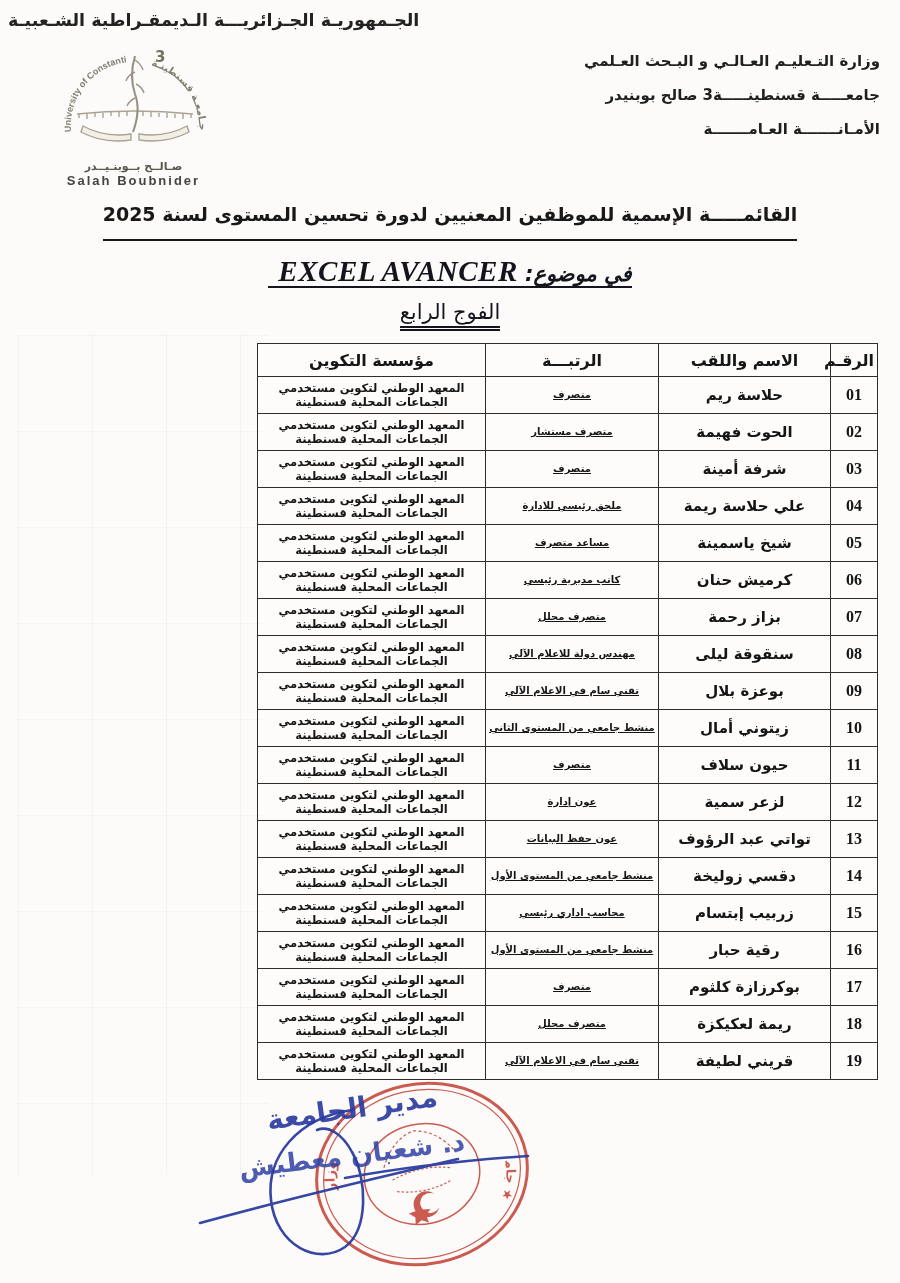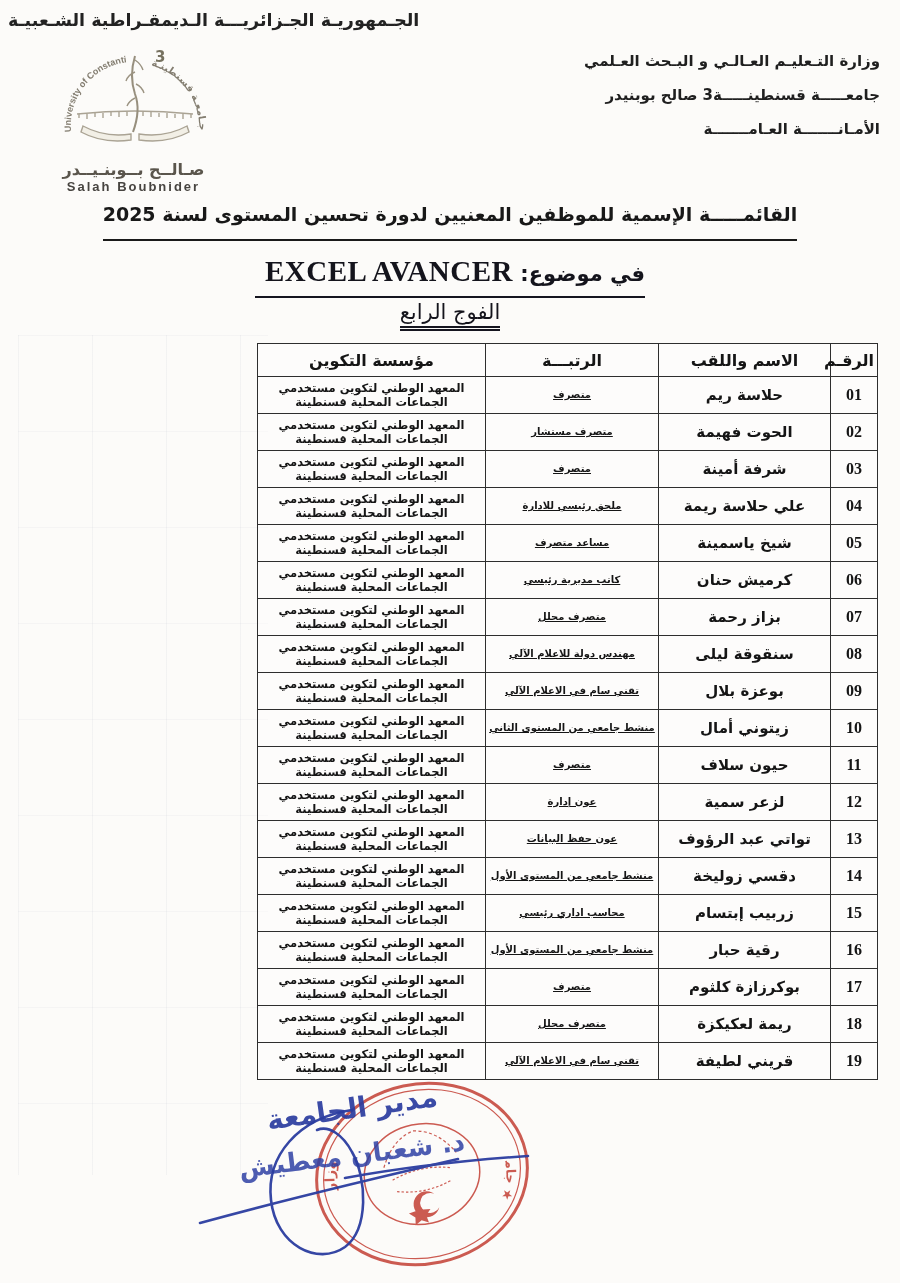--- a/index.html
+++ b/index.html
@@ -20,39 +20,39 @@
       repeating-linear-gradient(to bottom, rgba(120,130,155,.055) 0 1px, transparent 1px 96px);
     pointer-events:none;
   }
   .republic-title{
     position:absolute; top:10px; left:0; width:100%;
     text-align:left; font-weight:bold; font-size:17.5px; color:#222;margin-left:8px;
   }
   
   .logo{ position:absolute; left:56px; top:46px; width:155px; text-align:center; direction:ltr;}
   .logo svg{ display:block; margin:0 auto; }
-  .logo .ar-name{ font-weight:bold; font-size:16px; color:#5a554c; letter-spacing:1px; margin-top:-4px;}
+  .logo .ar-name{ font-weight:bold; font-size:11px; color:#5a554c; letter-spacing:1px; margin-top:-4px;}
   .logo .en-name{ font-weight:bold; font-size:13px; color:#474440; letter-spacing:2px; font-family:"Liberation Sans",sans-serif;}
   
   .header-right{
     position:absolute; top:52px; right:20px; width:430px;
     text-align:right; font-weight:bold; font-size:15px; color:#1f1f1f;
   }
   .header-right .line{ display:block; margin-bottom:16px; }
   
   .main-title{
     position:absolute; top:203px; left:0; width:100%;
     text-align:center; font-weight:bold; font-size:19px; color:#181818;
   }
   .main-title span{ border-bottom:2px solid #1a1a1a; padding-bottom:14px; }
   .subject-line{
     position:absolute; top:255px; left:0; width:100%;
     text-align:center; font-weight:bold; font-size:21px; color:#14141c;
   }
-  .subject-line .inner{ border-bottom:2.5px solid #15151f; padding-bottom:10px; }
+  .subject-line .inner{ border-bottom:2.5px solid #15151f; padding-bottom:0;font-style:italic; }
   .subject-latin{
     font-family:"Liberation Serif", serif; font-size:29px; font-weight:bold;
     letter-spacing:.5px; display:inline-block; direction:ltr; padding-left:10px;
   }
   .group-title{
     position:absolute; top:300px; left:0; width:100%;
     text-align:center; font-weight:normal; font-size:21px; color:#14141c;
   }
   .group-title span{ border-bottom:5px double #15151f; padding-bottom:2px; }
   

